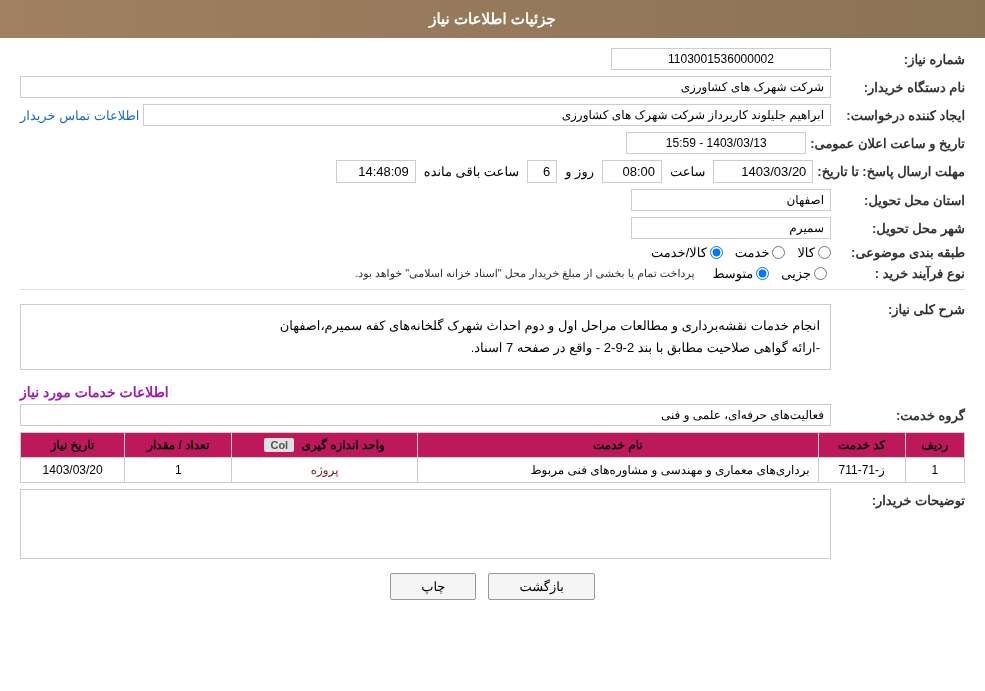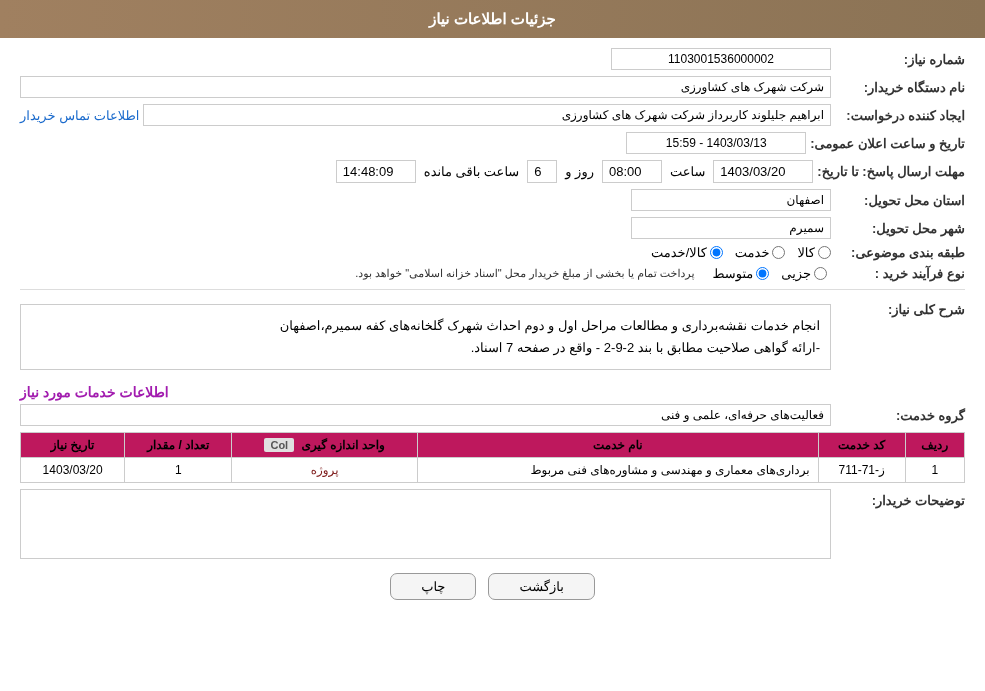--- a/index.html
+++ b/index.html
@@ -59,21 +59,21 @@
       align-items: center;
       gap: 4px;
       margin-bottom: 6px;
     }
     .date-row .label { min-width: 130px; }
     .small-box {
       border: 1px solid #ccc;
       background: #fff;
       padding: 3px 6px;
       min-height: 22px;
-      text-align: left;
+      text-align: right;
     }
     .radio-group {
       display: flex;
       align-items: center;
       gap: 12px;
     }
     .radio-item {
       display: flex;
       align-items: center;
       gap: 3px;
@@ -151,21 +151,21 @@
       justify-content: center;
       gap: 12px;
       margin: 14px 0 10px 0;
     }
     .btn {
       padding: 5px 30px;
       font-size: 13px;
       font-family: Tahoma, Arial, sans-serif;
       cursor: pointer;
       border: 1px solid #999;
-      border-radius: 7px;
+      border-radius: 2px;
       background: #f5f5f5;
     }
     .btn-print {
       background: #f5f5f5;
     }
     .btn-back {
       background: #f5f5f5;
     }
     .content-area { position: relative; z-index: 1; }
     .col-badge {

